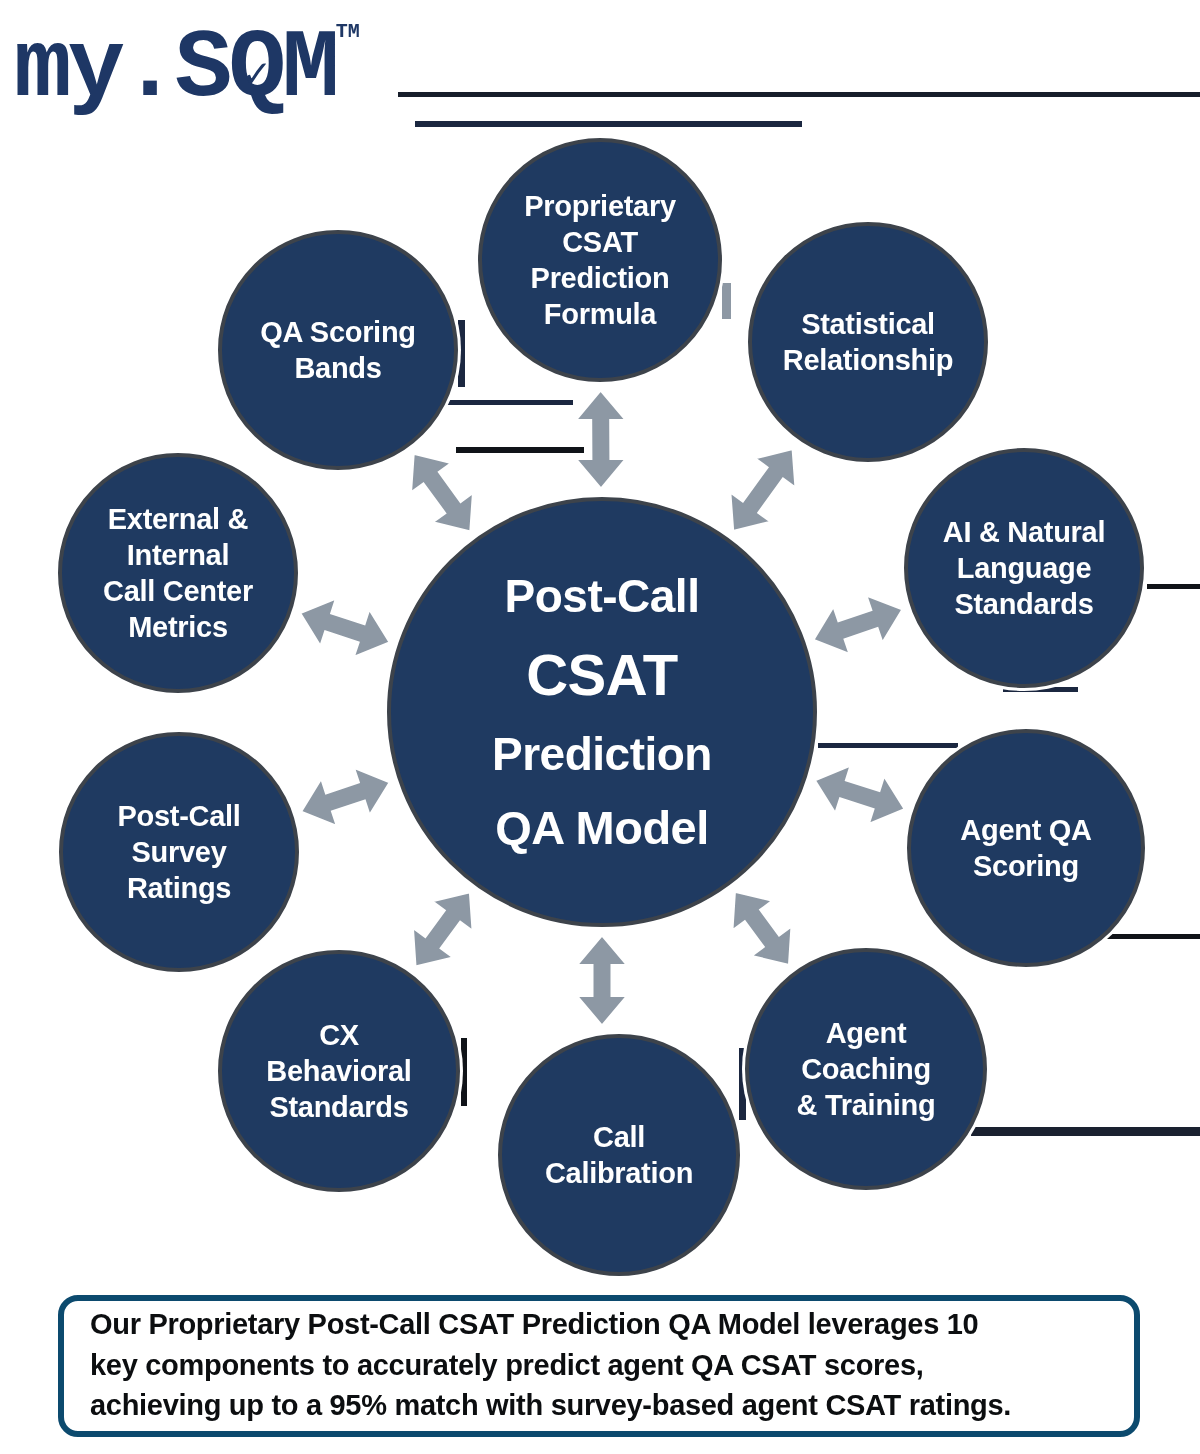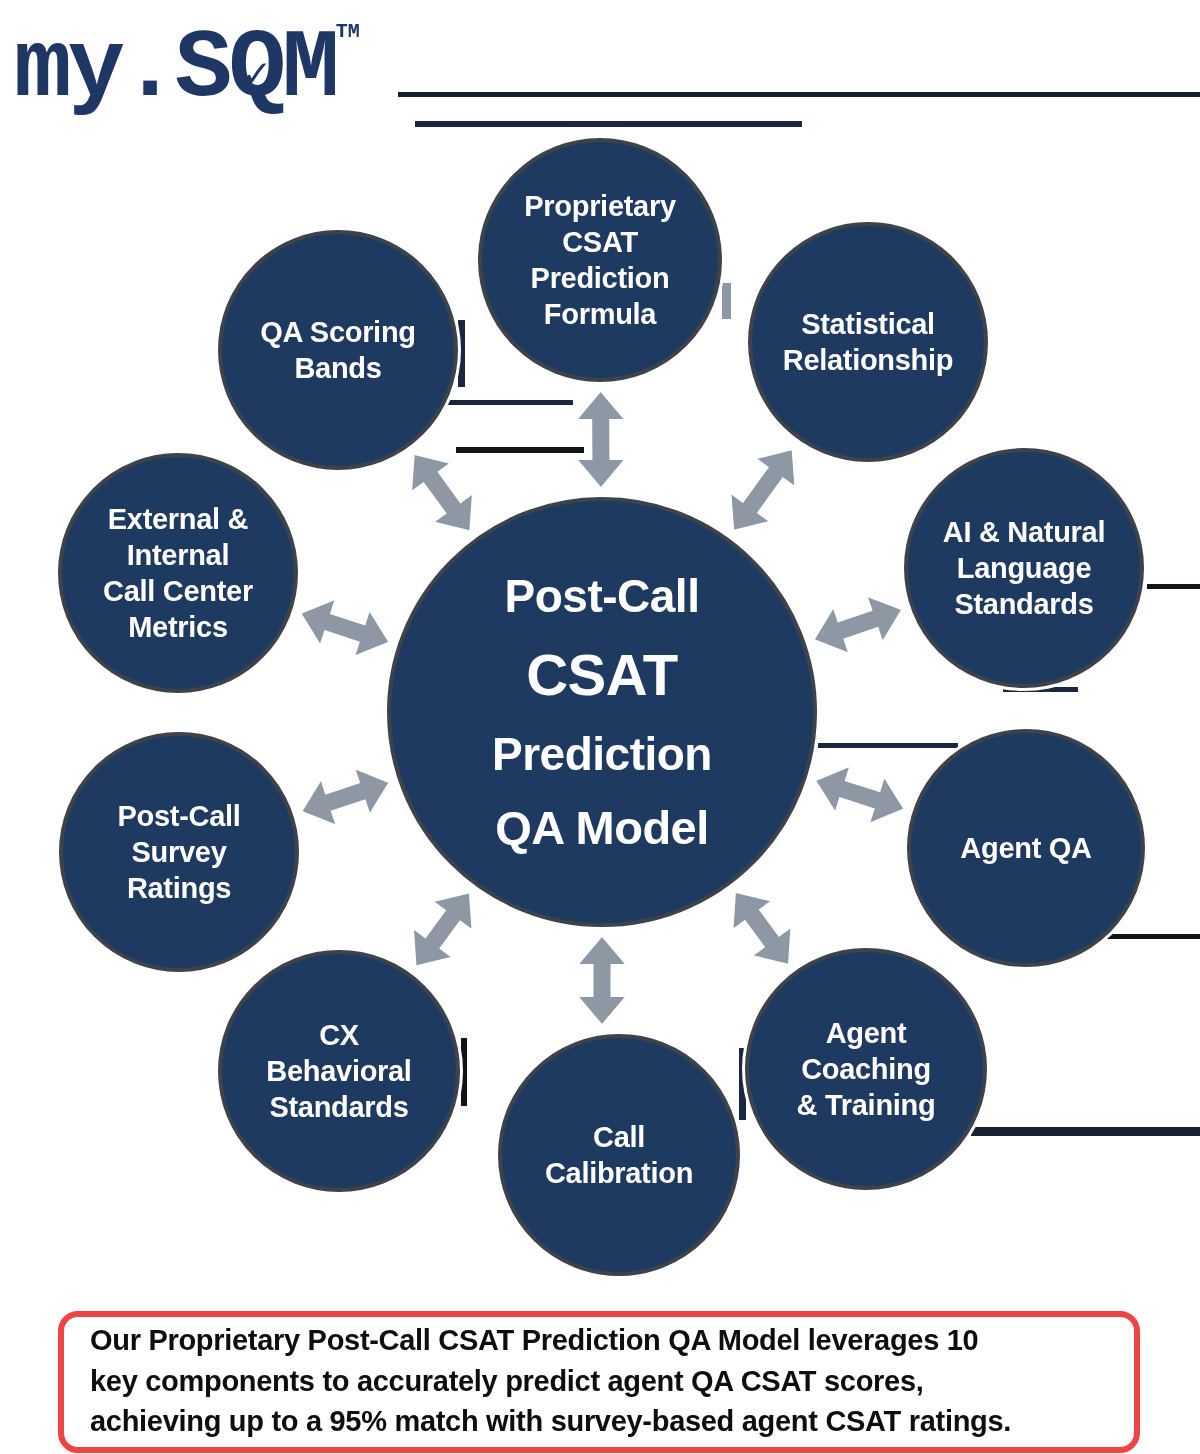--- a/index.html
+++ b/index.html
@@ -35,23 +35,23 @@
   .center-node{z-index:4;}
   .center-label{color:#ffffff;font-weight:700;text-align:center;letter-spacing:-0.5px;
     display:flex;flex-direction:column;gap:27px;width:100%;}
   .center-label span{display:block;line-height:1;}
   .cl0,.cl2{font-size:46px;}
   .cl1{font-size:58px;}
   .cl3{font-size:47px;}
 
   
   .summary-box{position:absolute;left:58px;top:1295px;width:1082px;height:142px;
-    box-sizing:border-box;border:6px solid #ef4444;border-radius:20px;
+    box-sizing:border-box;border:6px solid #0c4a6e;border-radius:20px;
     background:#ffffff;z-index:20;
-    display:flex;align-items:center;margin-top:16px;}
+    display:flex;align-items:center;}
   .summary-text{padding:4px 24px 6px 26px;color:#0c0e10;font-weight:700;
     font-size:29px;line-height:1.40;letter-spacing:-0.3px;}
   .summary-text span{display:block;}
 </style>
 </head>
 <body>
 
 <div class="canvas">
 
   <div class="logo">
@@ -103,20 +103,21 @@
       <div class="node" style="left: 904px; top: 448px; height: 240px; width: 240px;">
         <div class="node-label">
           <span>AI &amp; Natural</span>
           <span>Language</span>
           <span>Standards</span>
         </div>
       </div>
       <div class="node" style="left: 907px; top: 729px; height: 238px; width: 238px;">
         <div class="node-label">
           <span>Agent QA</span>
+          <span>Scoring</span>
         </div>
       </div>
       <div class="node" style="left: 745px; top: 948px; height: 242px; width: 242px;">
         <div class="node-label">
           <span>Agent</span>
           <span>Coaching</span>
           <span>&amp; Training</span>
         </div>
       </div>
       <div class="node" style="left: 498px; top: 1034px; height: 242px; width: 242px;">

